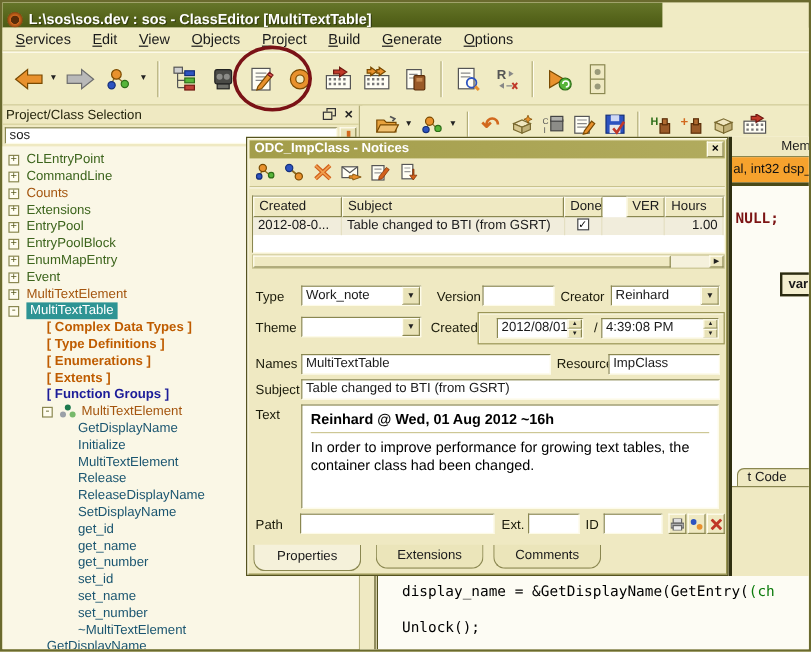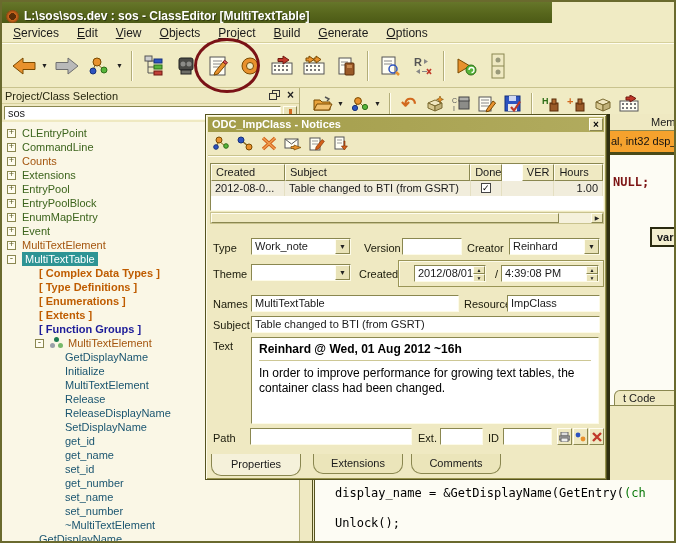--- a/index.html
+++ b/index.html
@@ -503,24 +503,24 @@
         <div class="tree-row lv3">
           <span class="tlabel mth">SetDisplayName</span>
         </div>
         <div class="tree-row lv3">
           <span class="tlabel mth">get_id</span>
         </div>
         <div class="tree-row lv3">
           <span class="tlabel mth">get_name</span>
         </div>
         <div class="tree-row lv3">
+          <span class="tlabel mth">get_number</span>
+        </div>
+        <div class="tree-row lv3">
           <span class="tlabel mth">set_id</span>
-        </div>
-        <div class="tree-row lv3">
-          <span class="tlabel mth">get_number</span>
         </div>
         <div class="tree-row lv3">
           <span class="tlabel mth">set_name</span>
         </div>
         <div class="tree-row lv3">
           <span class="tlabel mth">set_number</span>
         </div>
         <div class="tree-row lv3">
           <span class="tlabel mth">~MultiTextElement</span>
         </div>

